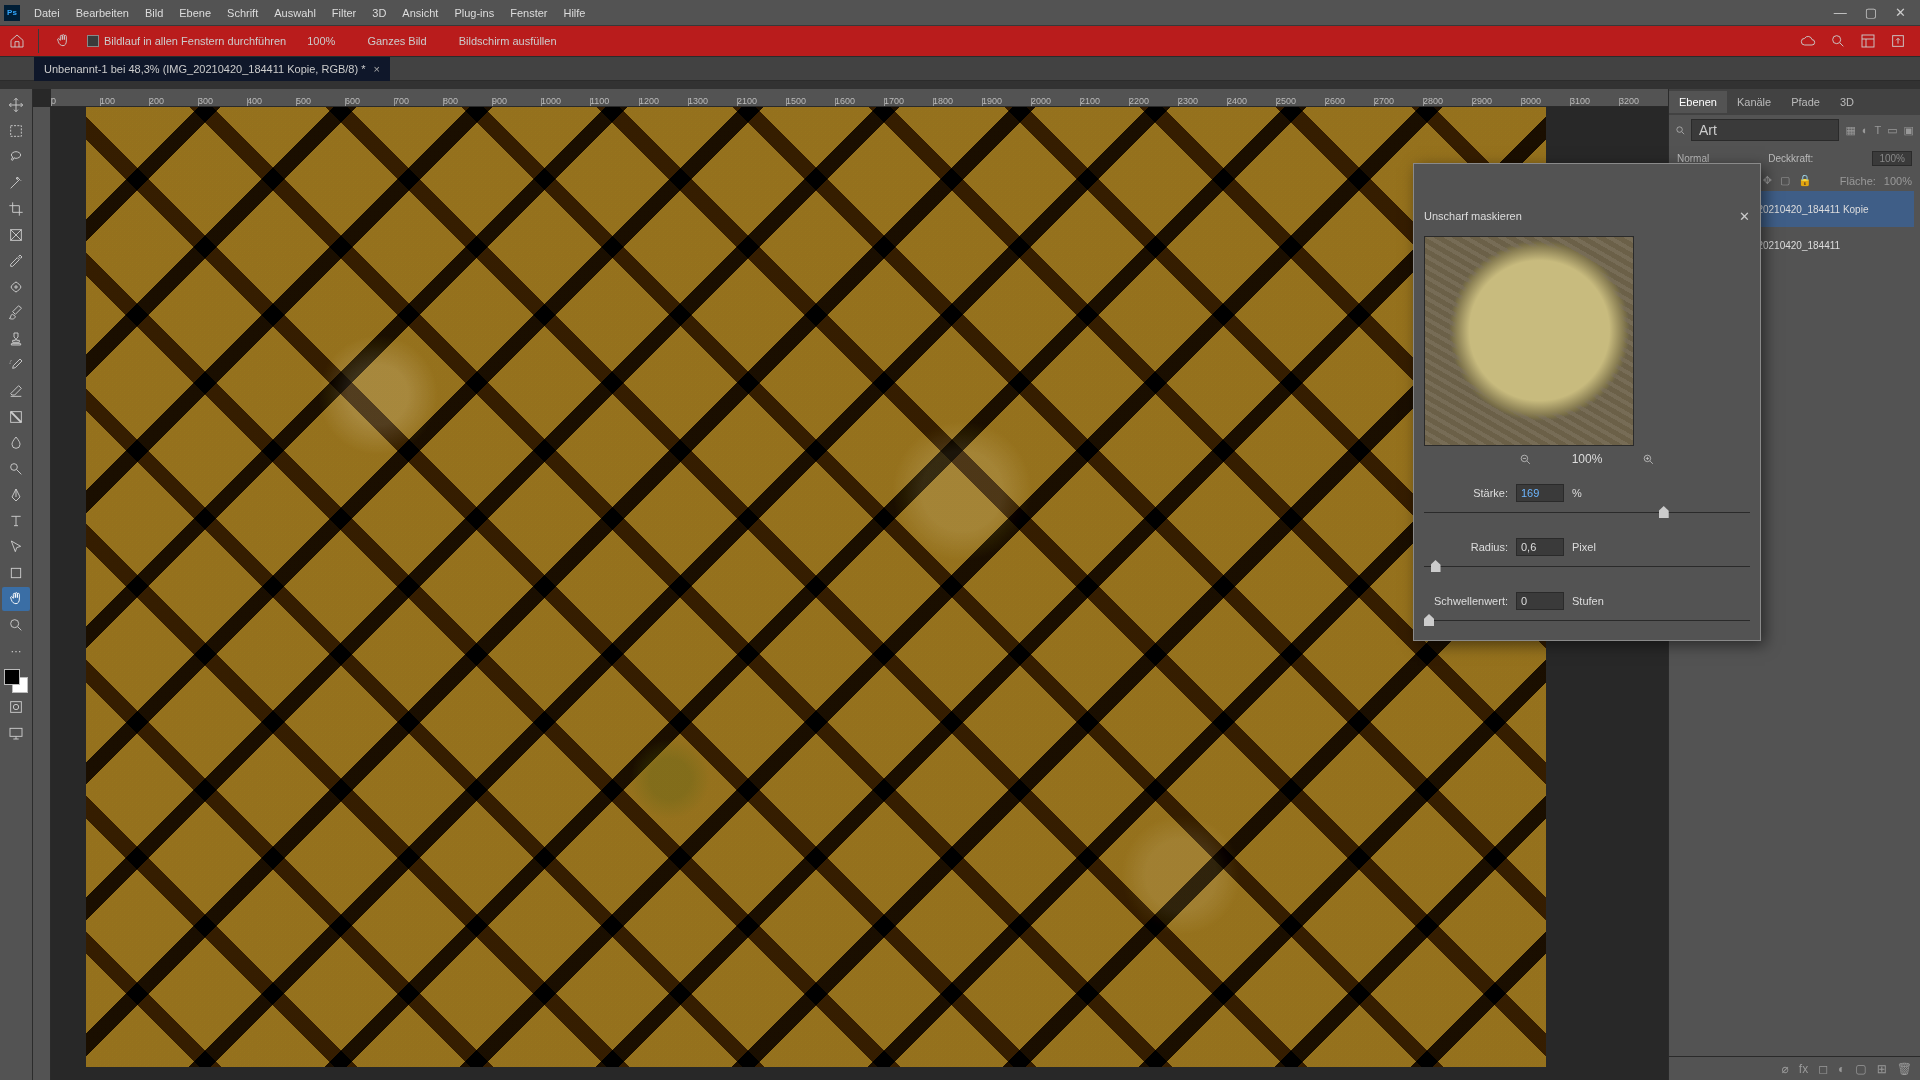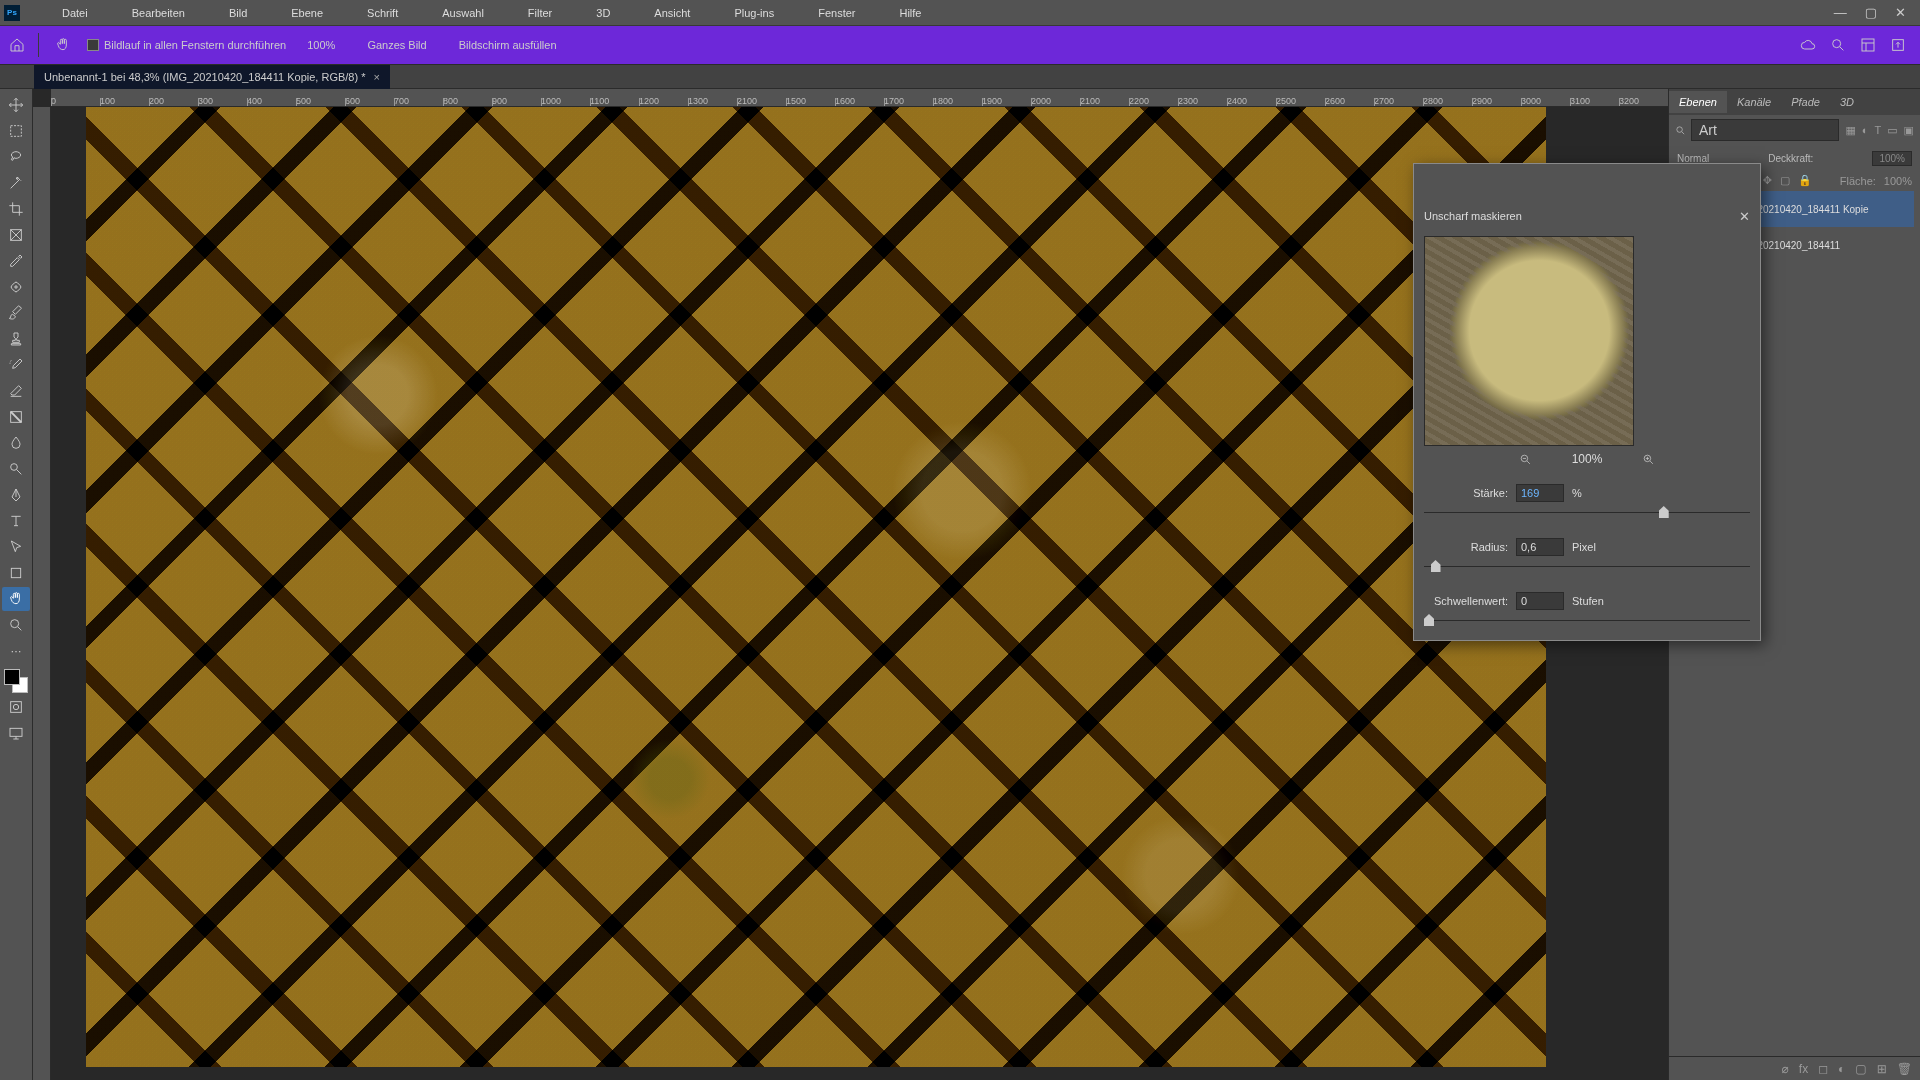--- a/index.html
+++ b/index.html
@@ -1,26 +1,26 @@
 <!DOCTYPE html>
 <html><head>
 <meta charset="utf-8">
 <style>
 * { margin:0; padding:0; box-sizing:border-box; font-family:"Segoe UI",Tahoma,sans-serif; user-select:none; }
 body { width:1920px; height:1080px; background:#323232; color:#ccc; font-size:11px; overflow:hidden; position:relative; }
 
 
 .menubar { height:25px; background:#535353; display:flex; align-items:center; padding:0 4px; gap:0; }
 .menubar .ps-icon { width:16px; height:16px; background:#001e36; color:#31a8ff; font-size:8px; font-weight:bold; display:flex; align-items:center; justify-content:center; margin-right:6px; }
-.menubar .m-item { padding:4px 8px; color:#ddd; cursor:pointer;margin-left:28px; }
+.menubar .m-item { padding:4px 8px; color:#ddd; cursor:pointer; }
 .menubar .win-ctrls { margin-left:auto; display:flex; gap:18px; padding-right:10px; color:#ccc; }
 .menubar .win-ctrls span { cursor:pointer; font-size:13px; }
 
 
-.optbar { height:40px; background:#6d28d9; display:flex; align-items:center; padding:0 6px; gap:10px; border-top:1px solid #383838; border-bottom:1px solid #2b2b2b; }
+.optbar { height:32px; background:#b91c1c; display:flex; align-items:center; padding:0 6px; gap:10px; border-top:1px solid #383838; border-bottom:1px solid #2b2b2b; }
 .optbar .home-icon { width:22px; height:22px; display:flex; align-items:center; justify-content:center; color:#ccc; font-size:16px; }
 .optbar .tool-ind { width:28px; height:24px; display:flex; align-items:center; justify-content:center; font-size:16px; }
 .optbar .chk-row { display:flex; align-items:center; gap:5px; color:#ccc; }
 .optbar .chk { width:12px; height:12px; border:1px solid #888; background:#3a3a3a; }
 .optbar .op-btn { padding:3px 10px; color:#ccc; border:1px solid transparent; border-radius:2px; cursor:pointer; }
 .optbar .right-icons { margin-left:auto; display:flex; gap:14px; padding-right:8px; color:#ccc; font-size:14px; }
 
 
 .doctab-bar { height:24px; background:#424242; display:flex; align-items:center; padding-left:34px; border-bottom:1px solid #2b2b2b; }
 .doctab { background:#0f172a; height:24px; display:flex; align-items:center; padding:0 10px; color:#ccc; gap:8px; position:relative; top:0; }
@@ -54,21 +54,21 @@
     radial-gradient(circle at 20% 30%, rgba(255,255,255,.12) 0 30px, transparent 60px),
     radial-gradient(circle at 60% 40%, rgba(255,255,240,.1) 0 40px, transparent 70px),
     radial-gradient(circle at 40% 70%, rgba(90,100,40,.3) 0 20px, transparent 40px),
     radial-gradient(circle at 75% 80%, rgba(255,255,255,.08) 0 35px, transparent 60px);
 }
 .status-bar { height:22px; background:#535353; display:flex; align-items:center; padding:0 10px; color:#bbb; font-size:10px; gap:20px; border-top:1px solid #2a2a2a; }
 
 
 .right-panels { width:260px; background:#535353; border-left:1px solid #2b2b2b; display:flex; flex-direction:column; }
 .panel-tabs { height:26px; display:flex; align-items:center; background:#424242; }
-.panel-tabs .ptab { padding:5px 10px; color:#bbb; cursor:pointer;font-style:italic; }
+.panel-tabs .ptab { padding:5px 10px; color:#bbb; cursor:pointer; }
 .panel-tabs .ptab.active { background:#535353; color:#fff; }
 .panel-body { flex:1; padding:4px 6px; }
 .layer-search { display:flex; align-items:center; gap:6px; margin-bottom:6px; }
 .layer-search .srch { width:10px; color:#999; }
 .layer-search .ddn { flex:1; background:#3a3a3a; color:#ccc; padding:2px 7px; border:1px solid #2a2a2a; font-size:14px; }
 .layer-search .ic-row { display:flex; gap:6px; margin-left:auto; color:#999; font-size:11px; }
 .layer-row { display:flex; align-items:center; gap:6px; padding:4px 2px; color:#bbb; }
 .layer-row .lbl { font-size:10px; }
 .layer-row .val { background:#3a3a3a; color:#888; padding:1px 6px; border:1px solid #2a2a2a; font-size:10px; margin-left:auto; }
 .layer-lock-row { display:flex; align-items:center; gap:8px; color:#999; font-size:11px; padding:4px 2px; }

